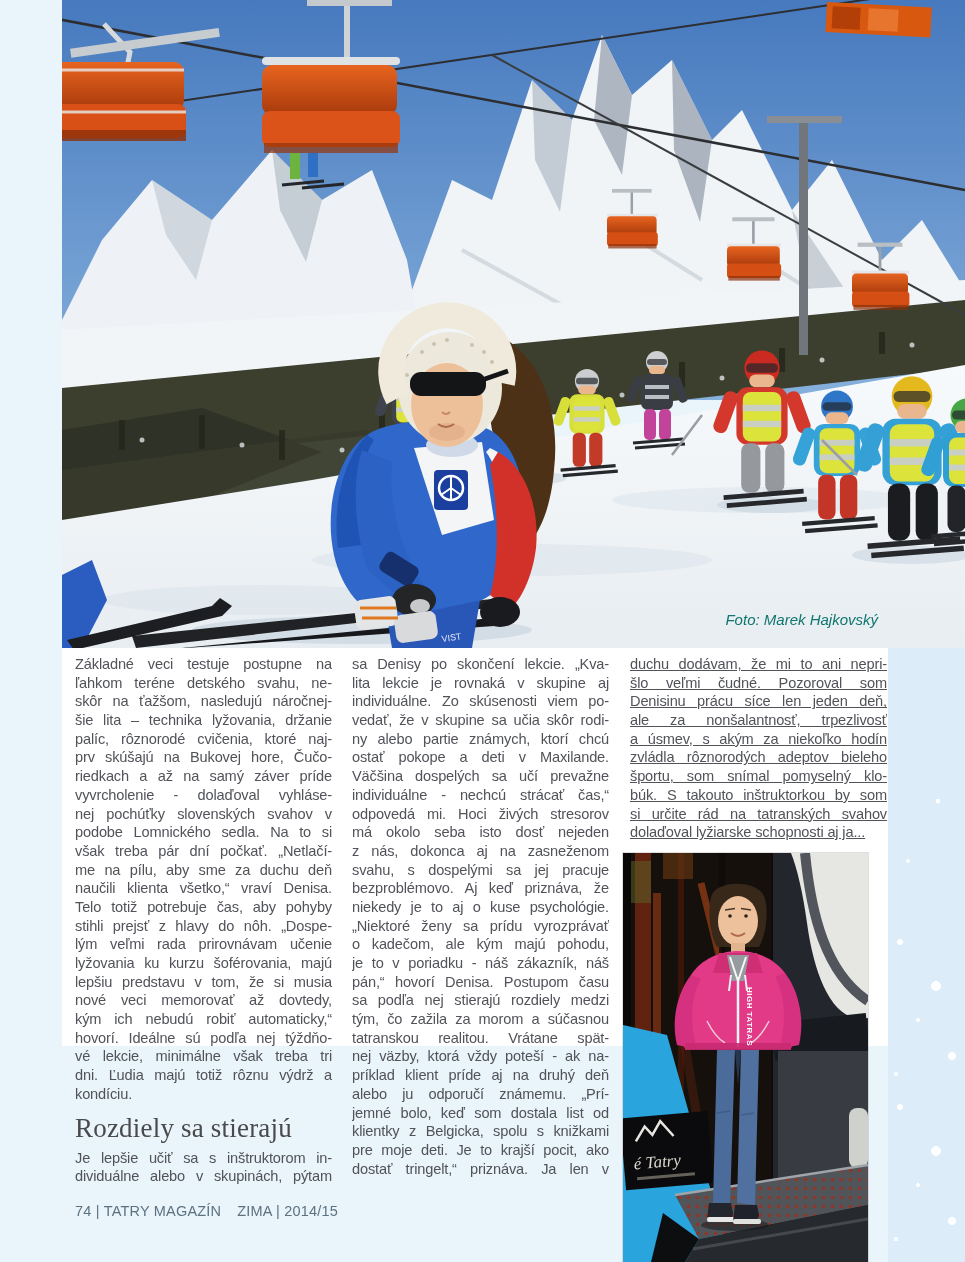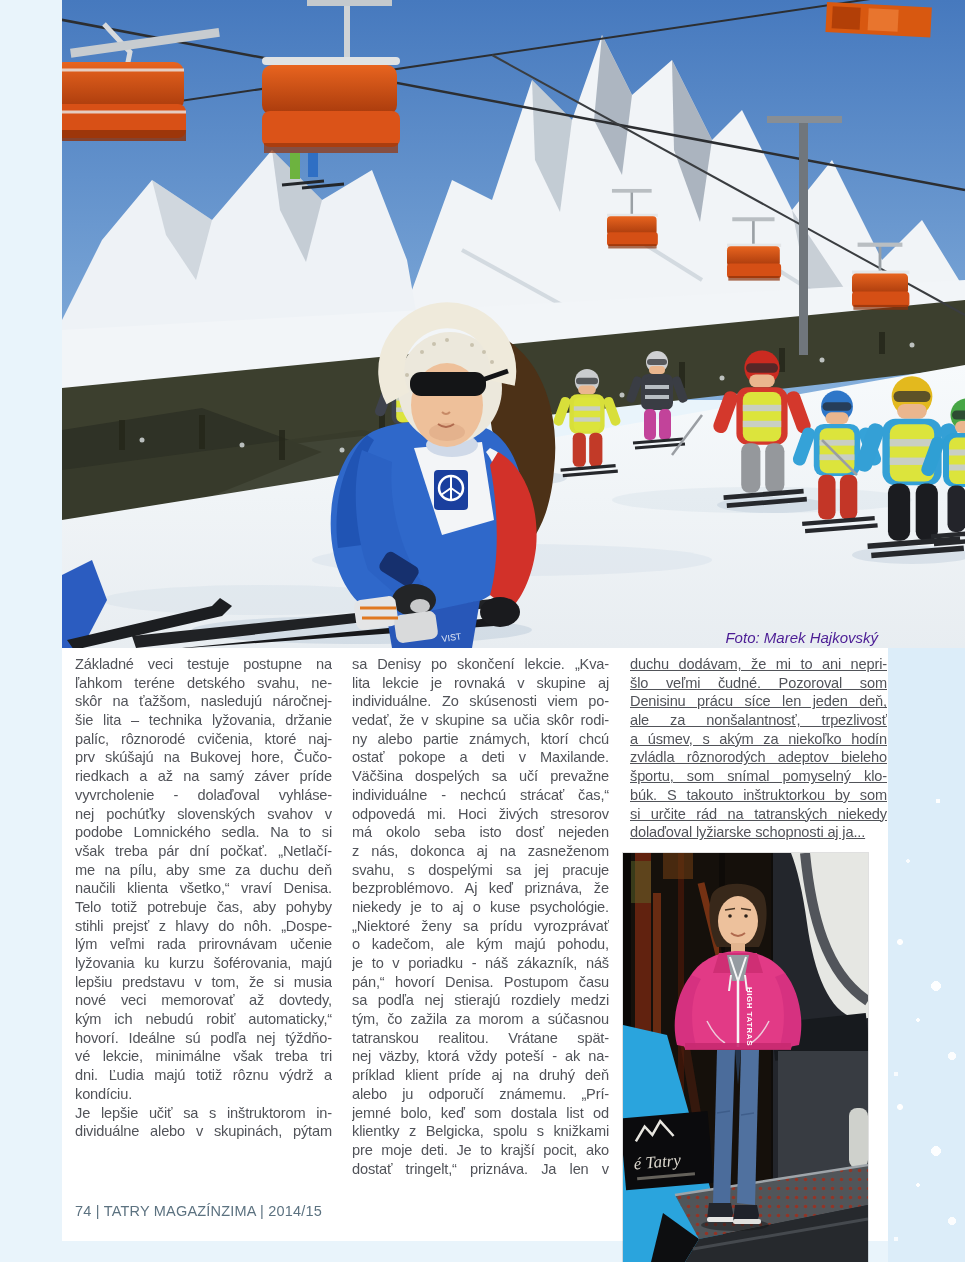--- a/index.html
+++ b/index.html
@@ -1,22 +1,22 @@
 <!DOCTYPE html>
 <html><head>
 <meta charset="utf-8">
 <style>
   html,body{margin:0;padding:0;background:#e9f4fb;font-family:"Liberation Sans",sans-serif;}
   .page{position:relative;width:965px;height:1262px;background:#e9f4fb;overflow:hidden;}
 
   .hero{position:absolute;left:62px;top:0;width:903px;height:648px;}
   .hero svg{display:block;width:100%;height:100%;}
-  .credit{position:absolute;right:87px;bottom:2px;font-style:italic;font-size:15px;color:#4c1d95;}
-
-  .content{position:absolute;left:62px;top:648px;width:826px;height:593px;background:#ffffff;}
+  .credit{position:absolute;right:87px;bottom:20px;font-style:italic;font-size:15px;color:#0f766e;}
+
+  .content{position:absolute;left:62px;top:648px;width:826px;height:398px;background:#ffffff;}
   .col{position:absolute;top:7px;width:257px;font-size:14.6px;line-height:18.7px;color:#515359;letter-spacing:-0.15px;}
   .col1{left:13px;}  .col2{left:290px;}  .col3{left:568px;text-decoration:underline;}
   .tl{text-align:justify;text-align-last:justify;height:18.7px;overflow:hidden;}
   .tl.nj{text-align-last:left;}
   .heading{font-family:"Liberation Serif",serif;font-size:27px;line-height:32px;color:#4a4a4c;margin:8px 0 5px 0;letter-spacing:.2px;}
 
   .portrait{position:absolute;left:623px;top:853px;width:245px;height:409px;box-shadow:0 0 0 1px rgba(0,0,0,.12);}
   .portrait svg{display:block;width:100%;height:100%;}
 
   .rightstrip{position:absolute;left:888px;top:648px;width:77px;height:614px;background:#dcedf9;}
@@ -25,21 +25,21 @@
       radial-gradient(circle 1.8px at 20px 90px,rgba(255,255,255,.85) 95%,transparent);
     background-size:77px 140px;background-repeat:repeat;}
   .rightstrip::after{content:"";position:absolute;left:0;top:45%;width:100%;height:55%;
     background-image:radial-gradient(circle 3px at 12px 18px,#fff 95%,transparent),
       radial-gradient(circle 5px at 48px 62px,rgba(255,255,255,.95) 95%,transparent),
       radial-gradient(circle 2px at 30px 96px,#fff 95%,transparent),
       radial-gradient(circle 4px at 64px 132px,rgba(255,255,255,.9) 95%,transparent),
       radial-gradient(circle 2.5px at 8px 150px,rgba(255,255,255,.8) 95%,transparent);
     background-size:77px 165px;background-repeat:repeat;}
 
-  .footer{position:absolute;left:75px;top:1203px;font-size:14.5px;color:#5c7280;display:flex;letter-spacing:.2px;}
+  .footer{position:absolute;left:75px;top:1203px;font-size:14.5px;color:#5c7280;display:flex;gap:16px;letter-spacing:.2px;}
 </style>
 </head>
 <body>
 
 <div class="page">
 
   <div class="hero">
     <svg viewBox="0 0 903 648" preserveAspectRatio="none">
       <defs>
         <linearGradient id="skyG" x1="0" y1="0" x2="0" y2="1">
@@ -257,20 +257,21 @@
         <div class="tl">stihli prejsť z hlavy do nôh. „Dospe-</div>
         <div class="tl">lým veľmi rada prirovnávam učenie</div>
         <div class="tl">lyžovania ku kurzu šoférovania, majú</div>
         <div class="tl">lepšiu predstavu v tom, že si musia</div>
         <div class="tl">nové veci memorovať až dovtedy,</div>
         <div class="tl">kým ich nebudú robiť automaticky,“</div>
         <div class="tl">hovorí. Ideálne sú podľa nej týždňo-</div>
         <div class="tl">vé lekcie, minimálne však treba tri</div>
         <div class="tl">dni. Ľudia majú totiž rôznu výdrž a</div>
         <div class="tl nj">kondíciu.</div>
+        <div class="heading">Rozdiely sa stierajú</div>
         <div class="tl">Je lepšie učiť sa s inštruktorom in-</div>
         <div class="tl">dividuálne alebo v skupinách, pýtam</div>
       </div>
     <div class="col col2">
         <div class="tl">sa Denisy po skončení lekcie. „Kva-</div>
         <div class="tl">lita lekcie je rovnaká v skupine aj</div>
         <div class="tl">individuálne. Zo skúsenosti viem po-</div>
         <div class="tl">vedať, že v skupine sa učia skôr rodi-</div>
         <div class="tl">ny alebo partie známych, ktorí chcú</div>
         <div class="tl">ostať pokope a deti v Maxilande.</div>
@@ -299,21 +300,21 @@
       </div>
     <div class="col col3">
         <div class="tl">duchu dodávam, že mi to ani nepri-</div>
         <div class="tl">šlo veľmi čudné. Pozoroval som</div>
         <div class="tl">Denisinu prácu síce len jeden deň,</div>
         <div class="tl">ale za nonšalantnosť, trpezlivosť</div>
         <div class="tl">a úsmev, s akým za niekoľko hodín</div>
         <div class="tl">zvládla rôznorodých adeptov bieleho</div>
         <div class="tl">športu, som snímal pomyselný klo-</div>
         <div class="tl">búk. S takouto inštruktorkou by som</div>
-        <div class="tl">si určite rád na tatranských niekedy</div>
+        <div class="tl">si určite rád na tatranských svahov</div>
         <div class="tl nj">dolaďoval lyžiarske schopnosti aj ja...</div>
       </div>
   </div>
 
   <div class="portrait">
     <svg viewBox="0 0 245 409" preserveAspectRatio="none">
       <defs>
         <pattern id="stepDots" width="9" height="9" patternUnits="userSpaceOnUse">
           <circle cx="2.5" cy="2.5" r="1.8" fill="#9c2f1e" opacity=".85"></circle>
         </pattern>

